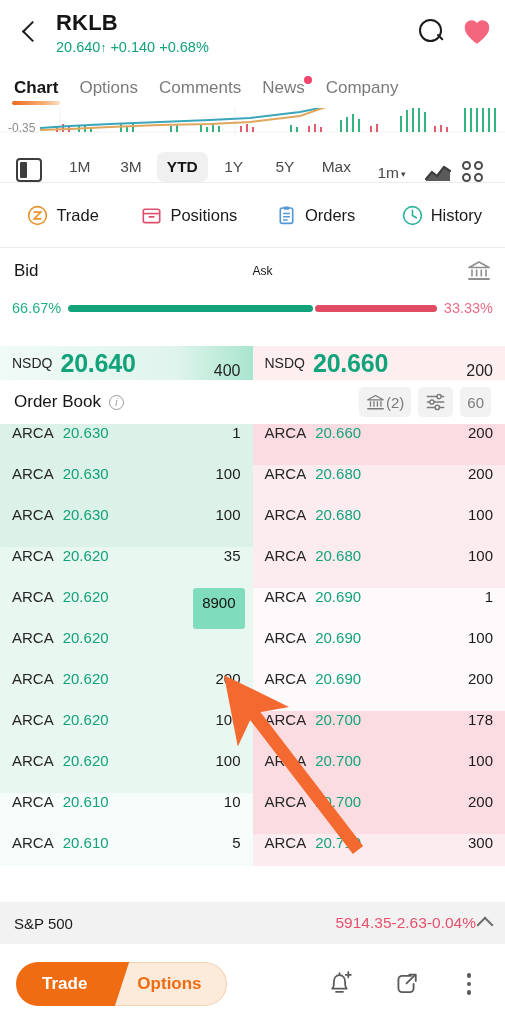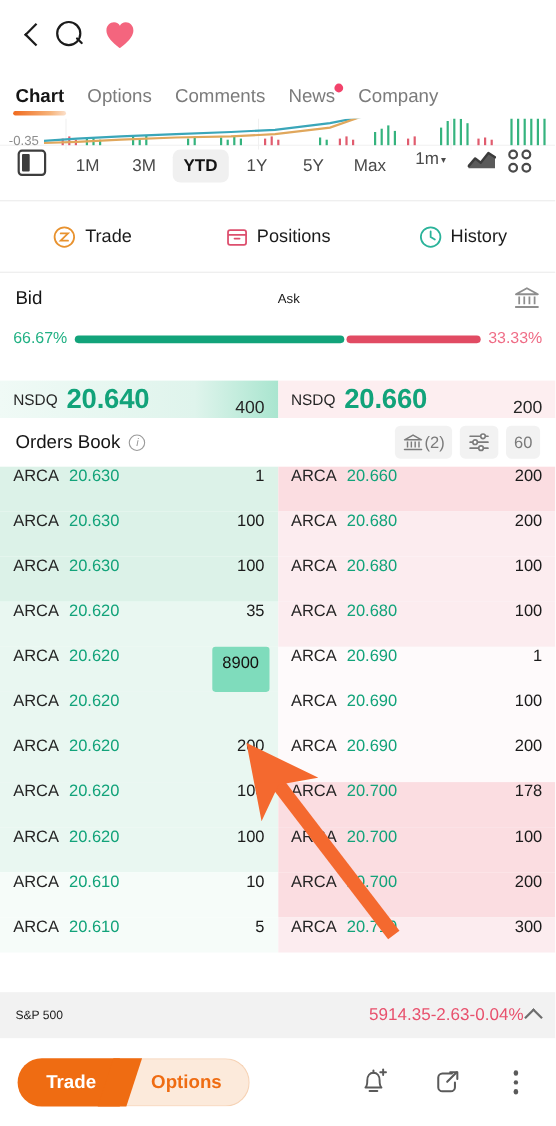--- a/index.html
+++ b/index.html
@@ -33,21 +33,21 @@
   .tab.active::after { content:""; position:absolute; left:-2px; right:-2px; bottom:-3px; height:4px; border-radius:2px;
     background:linear-gradient(90deg,#f06a1e,#f6b37a 70%,#fbe0cb); }
   .tab .dot { position:absolute; top:-2px; right:-7px; width:8px; height:8px; border-radius:50%; background:#f2436b; }
 
   
   .chart-strip { height:28px; position:relative; overflow:hidden; margin-top:6px; }
   .chart-strip svg { position:absolute; left:0; top:-54px; }
   .chart-ylabel { position:absolute; left:8px; bottom:1px; font-size:12px; color:#8e8e8e; z-index:3; }
 
   
-  .range-bar { display:flex; align-items:flex-start; height:46px; padding:0 16px; gap:0; }
+  .range-bar { display:flex; align-items:flex-end; height:46px; padding:0 16px; gap:0; }
   .range-ic { width:26px; height:24px; border:2px solid #3d3d3d; border-radius:4px; position:relative; margin-right:12px; cursor:pointer; }
   .range-ic::after { content:""; position:absolute; left:2px; top:2px; bottom:2px; width:7px; background:#3d3d3d; border-radius:1px; }
   .range-btn { flex:1; text-align:center; font-size:15.5px; color:#4a4a4a; padding:6px 0; cursor:pointer; white-space:nowrap; }
   .range-btn.sel { background:#f0f0f0; border-radius:7px; font-weight:bold; color:#151515; }
   .range-interval { flex:1.15; text-align:center; font-size:15.5px; color:#4a4a4a; cursor:pointer; white-space:nowrap; }
   .range-interval .car { font-size:9px; vertical-align:middle; margin-left:2px; }
   .range-icon-btn { width:34px; display:flex; justify-content:center; align-items:center; cursor:pointer; }
   .grid-ic { display:grid; grid-template-columns:9px 9px; grid-template-rows:9px 9px; gap:3px; }
   .grid-ic i { border:2px solid #4a4a4a; border-radius:50%; display:block; }
   hr.sep { border:none; border-top:1px solid #ececec; }
@@ -95,21 +95,21 @@
   .ob-px { color:#12a37a; }
   .ob-sz { margin-left:auto; color:#1b1b1b; }
   .ob-sz.hl { background:#7fdcbc; border-radius:3px; padding:6px 9px; margin-right:-4px; color:#14110f; }
 
   
   .annot { position:absolute; left:0; top:0; width:505px; height:1024px; pointer-events:none; z-index:40; }
 
   
   .index-bar { position:absolute; left:0; bottom:80px; width:505px; height:42px; background:#f2f2f2;
     display:flex; align-items:center; padding:0 14px; z-index:30; }
-  .idx-name { font-size:11px; color:#1b1b1b; }
+  .idx-name { font-size:15px; color:#1b1b1b; }
   .idx-vals { margin-left:auto; display:flex; align-items:center; }
   .idx-v { font-size:15.5px; color:#e8516d; }
   .idx-car { width:12px; height:12px; border-left:2px solid #6e6e6e; border-top:2px solid #6e6e6e; transform:rotate(45deg); margin-bottom:-4px; margin-left:3px; cursor:pointer; }
 
   
   .footer { position:absolute; left:0; bottom:0; width:505px; height:80px; background:#fff; display:flex; align-items:center; padding:0 16px; z-index:31; }
   .seg { display:flex; height:44px; position:relative; cursor:pointer; }
   .seg-trade { background:#ef6c12; color:#fff; font-size:17px; font-weight:bold; display:flex; align-items:center;
     padding:0 22px 0 26px; border-radius:22px 0 0 22px; position:relative; }
   .seg-trade::after { content:""; position:absolute; right:-13px; top:0; bottom:0; width:26px; background:#ef6c12;
@@ -120,20 +120,28 @@
   .foot-ic { cursor:pointer; display:flex; align-items:center; justify-content:center; }
   .dots { display:flex; flex-direction:column; gap:4px; cursor:pointer; padding:4px 8px; }
   .dots i { width:4.5px; height:4.5px; border-radius:50%; background:#5a5a5a; display:block; }
 </style>
 </head>
 <body>
 
 <div class="header">
   <div class="back-btn">
     <div class="back-chevron"></div>
+  </div>
+  <div class="sym-wrap">
+    <div class="sym-name">RKLB</div>
+    <div class="sym-quote">
+      <span>20.640</span><span class="arw">↑</span>
+      <span>+0.140</span>
+      <span>+0.68%</span>
+    </div>
   </div>
   <div class="hdr-icons">
     <div class="search-ic"></div>
     <svg class="heart-ic" viewBox="0 0 24 22">
       <path d="M12 21 C12 21 1.5 14.2 1.5 7.3 C1.5 3.5 4.3 1 7.4 1 C9.6 1 11.2 2.2 12 3.6 C12.8 2.2 14.4 1 16.6 1 C19.7 1 22.5 3.5 22.5 7.3 C22.5 14.2 12 21 12 21 Z" fill="#f4657e"></path>
     </svg>
   </div>
 </div>
 
 <div class="tabs">
@@ -242,20 +250,30 @@
   <div class="action">
     <svg width="21" height="21" viewBox="0 0 22 22">
       <rect x="2.4" y="4.5" width="17.2" height="14" rx="2" fill="none" stroke="#dd4f6e" stroke-width="1.7"></rect>
       <line x1="2.4" y1="9" x2="19.6" y2="9" stroke="#dd4f6e" stroke-width="1.7"></line>
       <path d="M8.6 12.4 L13.4 12.4" stroke="#dd4f6e" stroke-width="1.7" stroke-linecap="round"></path>
     </svg>
     <span>Positions</span>
   </div>
   <div class="action">
     <svg width="21" height="21" viewBox="0 0 22 22">
+      <rect x="4.5" y="3.2" width="13" height="16" rx="2" fill="none" stroke="#5596d6" stroke-width="1.7"></rect>
+      <rect x="8" y="1.6" width="6" height="3.4" rx="1.2" fill="#5596d6"></rect>
+      <line x1="8" y1="9" x2="14" y2="9" stroke="#5596d6" stroke-width="1.6" stroke-linecap="round"></line>
+      <line x1="8" y1="12.4" x2="14" y2="12.4" stroke="#5596d6" stroke-width="1.6" stroke-linecap="round"></line>
+      <line x1="8" y1="15.6" x2="11.6" y2="15.6" stroke="#5596d6" stroke-width="1.6" stroke-linecap="round"></line>
+    </svg>
+    <span>Orders</span>
+  </div>
+  <div class="action">
+    <svg width="21" height="21" viewBox="0 0 22 22">
       <circle cx="11" cy="11" r="9.3" fill="none" stroke="#2bb39a" stroke-width="1.7"></circle>
       <path d="M11 5.6 L11 11 L15 13.4" fill="none" stroke="#2bb39a" stroke-width="1.7" stroke-linecap="round"></path>
     </svg>
     <span>History</span>
   </div>
 </div>
 <hr class="sep">
 
 <div class="ba-head">
   <div class="bid-l">Bid</div>
@@ -286,21 +304,21 @@
     <span class="ba-sz">400</span>
   </div>
   <div class="ba-cell ba-ask">
     <span class="ba-ven">NSDQ</span>
     <span class="ba-px">20.660</span>
     <span class="ba-sz">200</span>
   </div>
 </div>
 
 <div class="ob-head">
-  <span class="ob-title">Orders Book</span>
+  <span class="ob-title">Order Book</span>
   <span class="info-ic">i</span>
   <span class="ob-ctrls">
     <span class="ob-chip">
       <svg width="19" height="17" viewBox="0 0 24 22">
         <path d="M12 2 L22 7.5 L2 7.5 Z" fill="none" stroke="#7b7b7b" stroke-width="1.7" stroke-linejoin="round"></path>
         <line x1="5.5" y1="9.5" x2="5.5" y2="16.5" stroke="#7b7b7b" stroke-width="1.7"></line>
         <line x1="10" y1="9.5" x2="10" y2="16.5" stroke="#7b7b7b" stroke-width="1.7"></line>
         <line x1="14.5" y1="9.5" x2="14.5" y2="16.5" stroke="#7b7b7b" stroke-width="1.7"></line>
         <line x1="19" y1="9.5" x2="19" y2="16.5" stroke="#7b7b7b" stroke-width="1.7"></line>
         <line x1="2" y1="19" x2="22" y2="19" stroke="#7b7b7b" stroke-width="1.9" stroke-linecap="round"></line>

